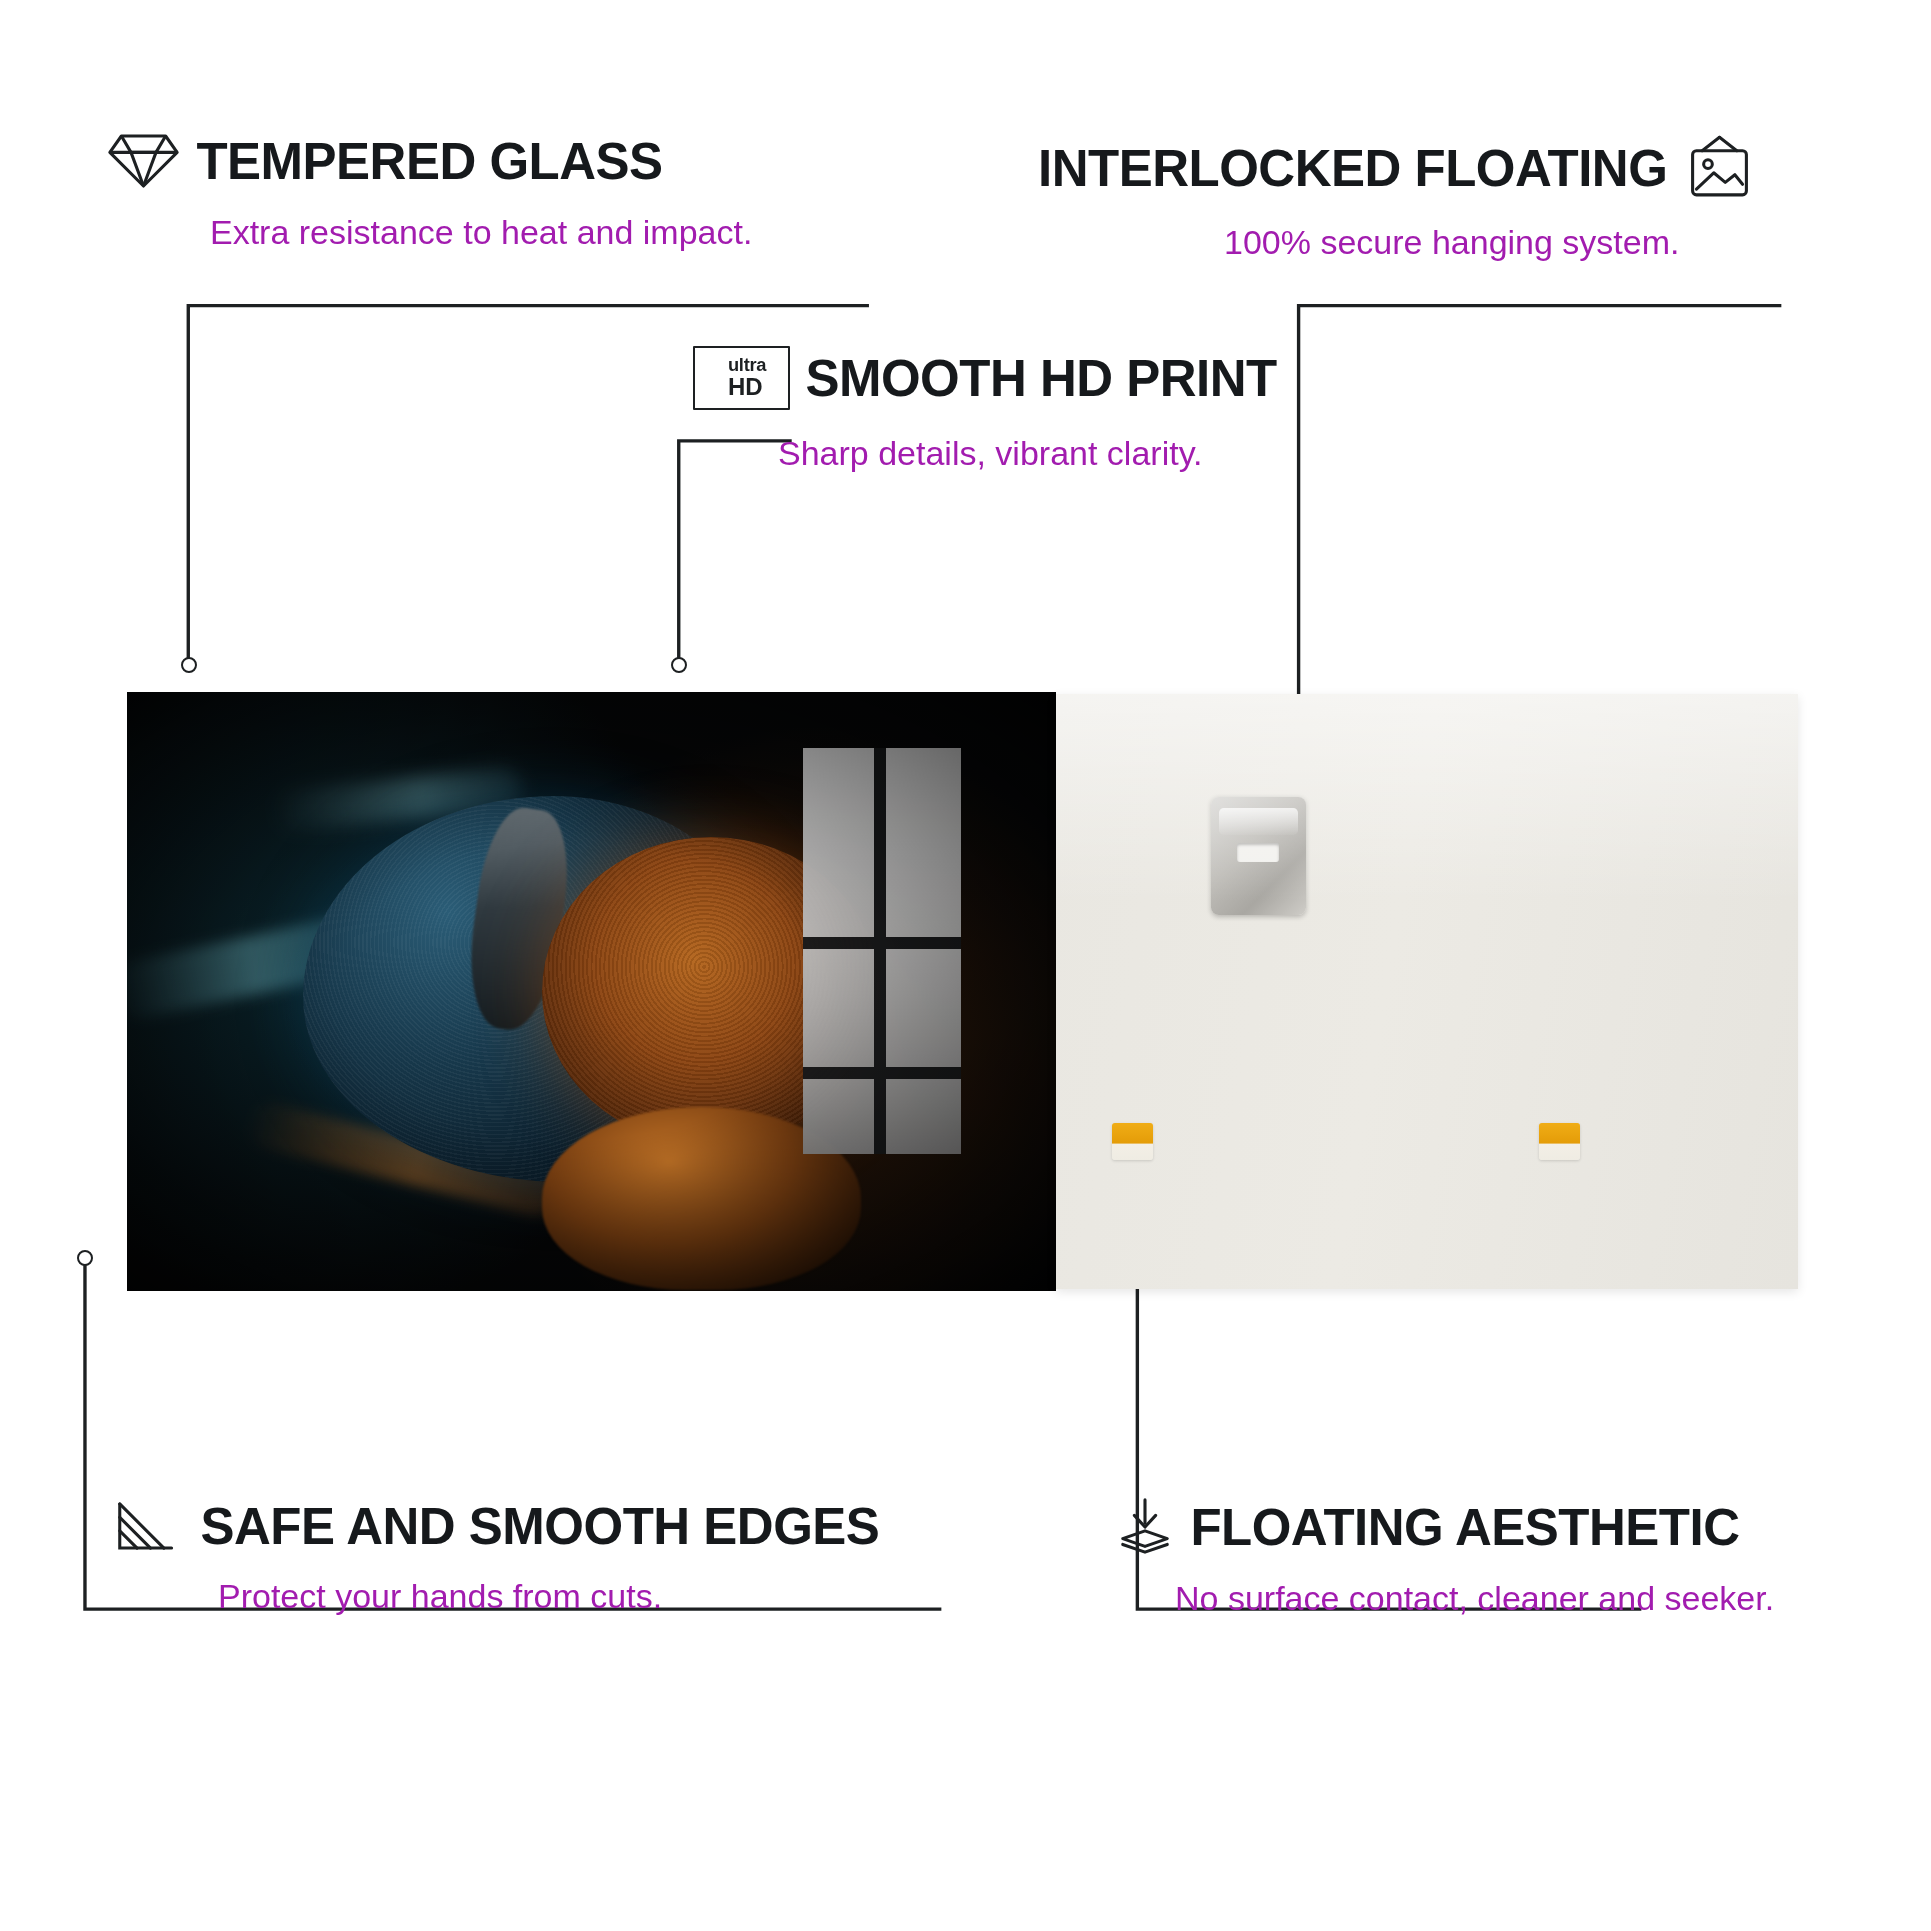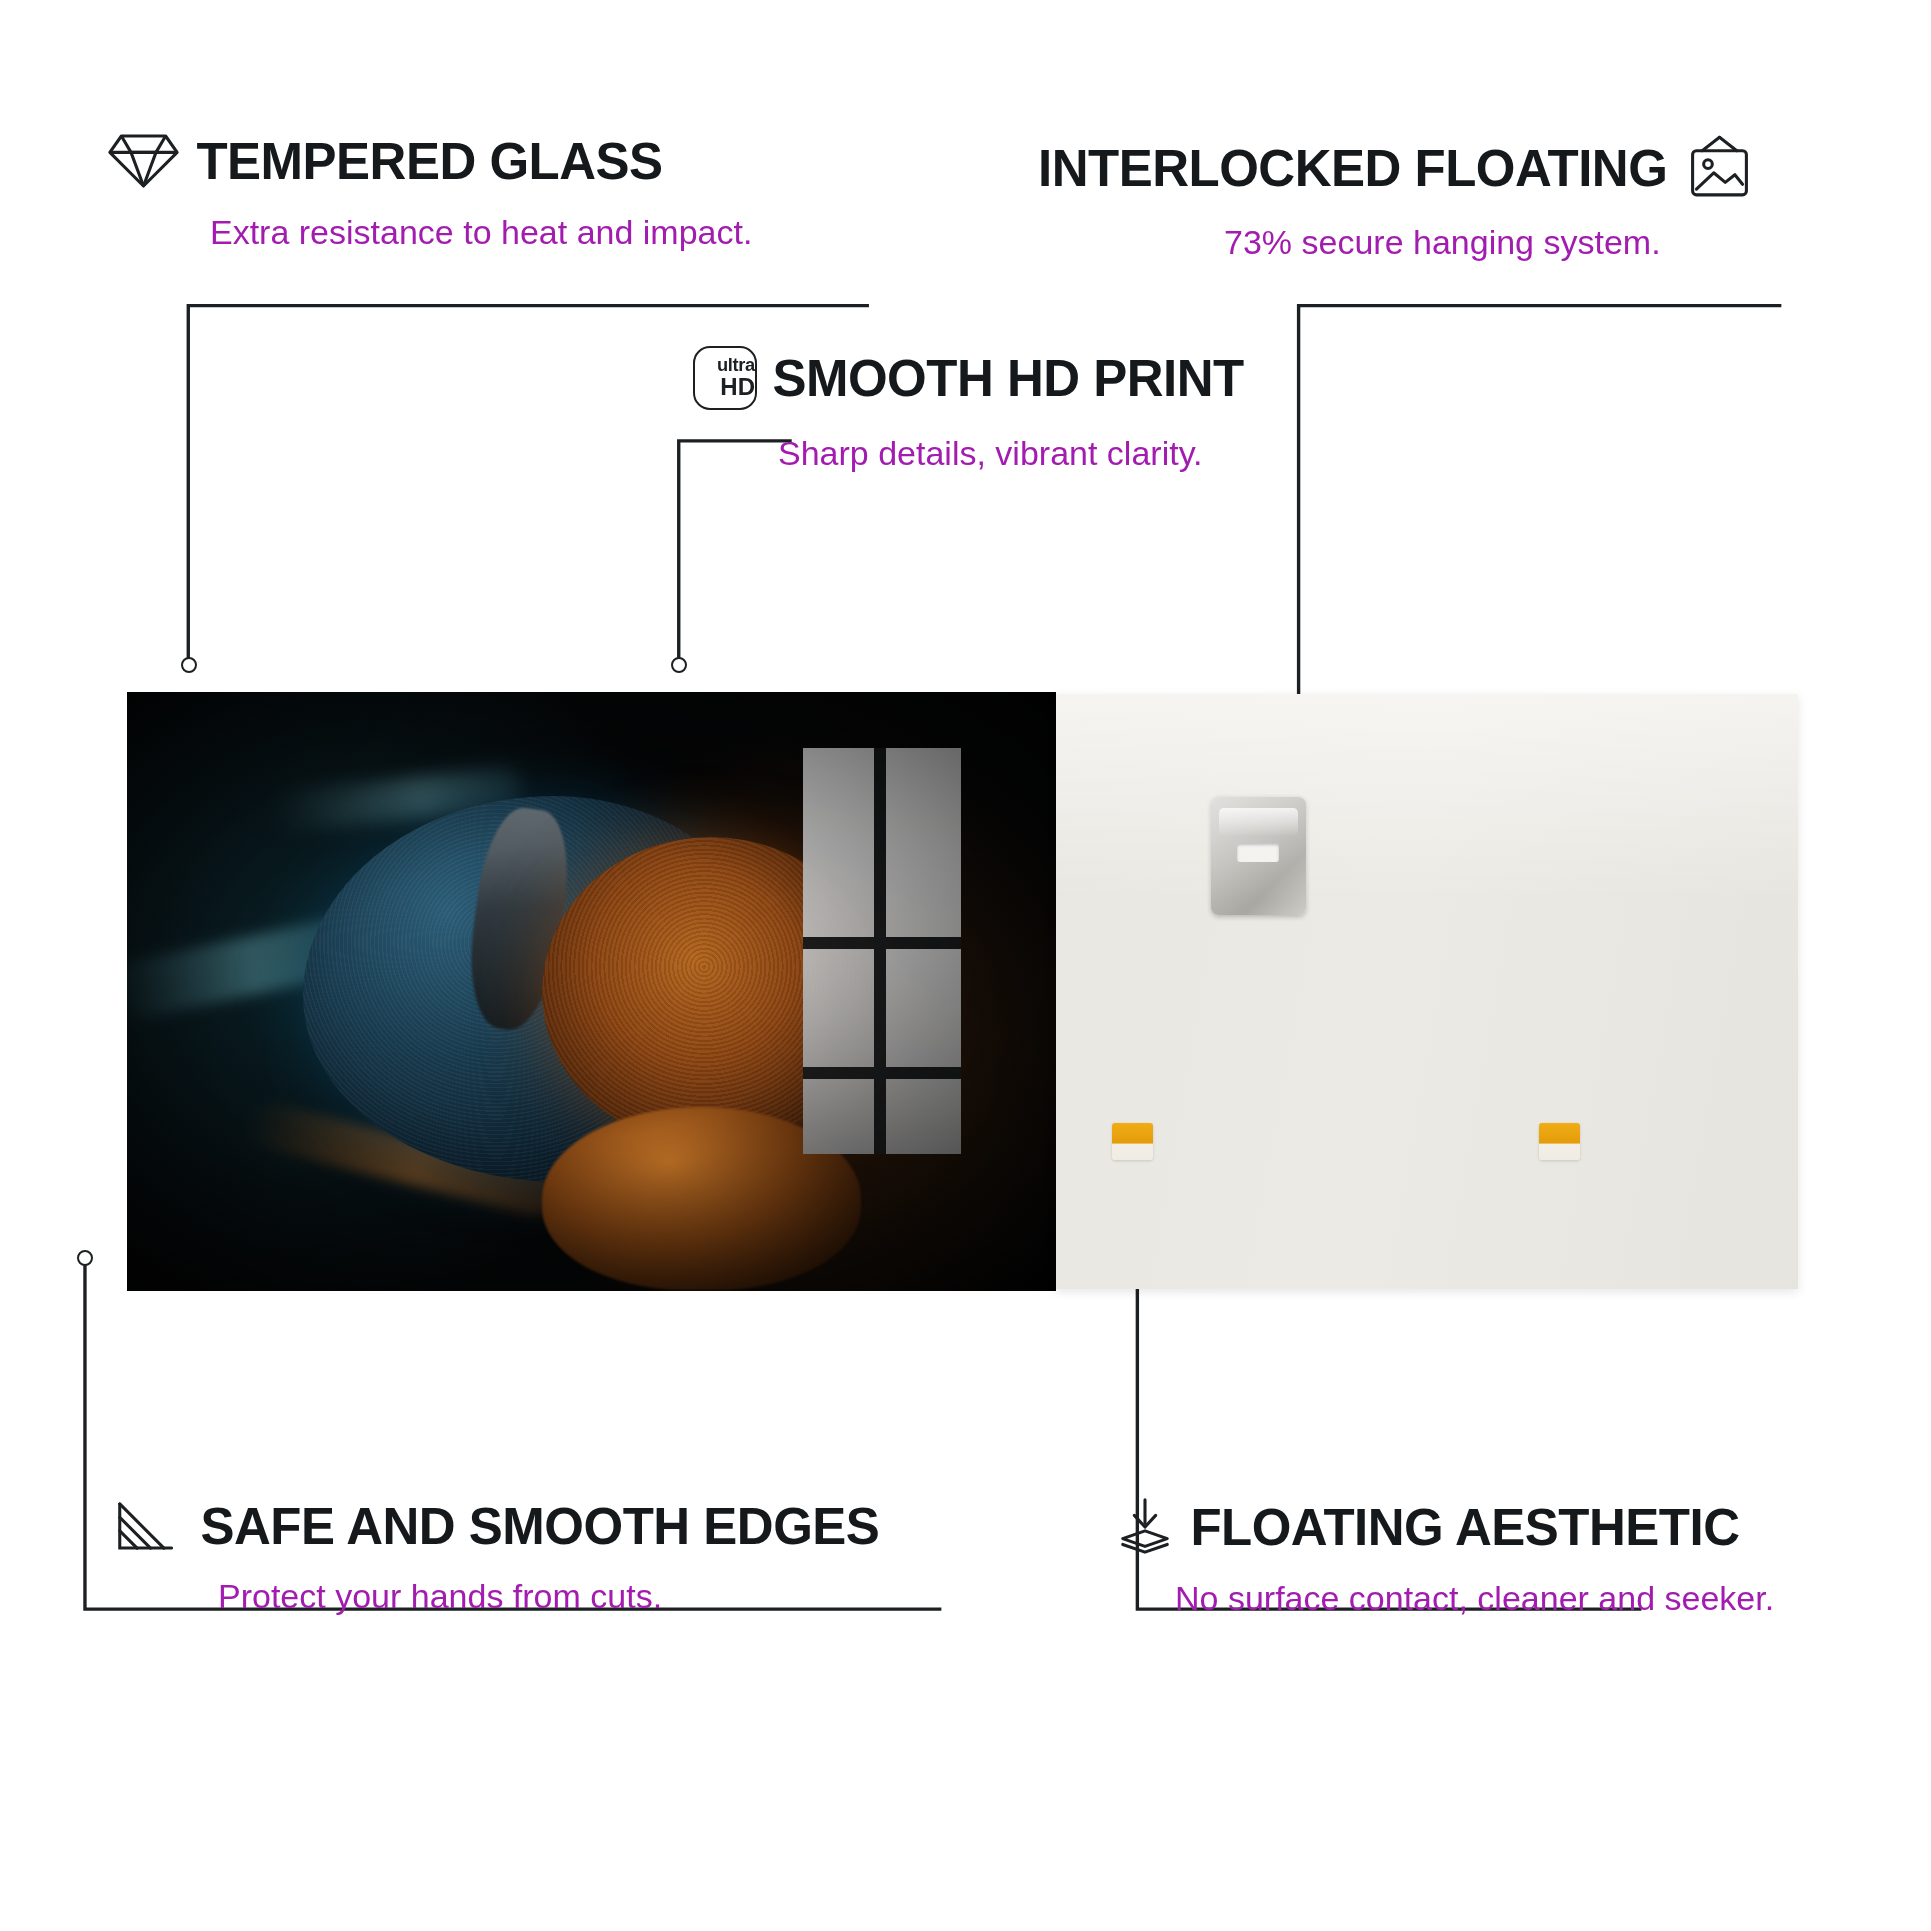--- a/index.html
+++ b/index.html
@@ -64,27 +64,28 @@
 
   
   .icon-wrap {
     display: inline-flex;
     align-items: center;
     justify-content: center;
   }
   .ultra-badge {
     width: 60px; height: 60px;
     border: 2.9px solid #1d2022;
-    border-radius: 17px;
+    border-radius: 1px;
     display: flex;
     flex-direction: column;
-    align-items: flex-end;
+    align-items: flex-start;
     justify-content: center;
     line-height: 1.02;
     font-weight: 700;
+    padding-left: 33px;
   }
   .ultra-badge .l1 { font-size: 18.3px; letter-spacing: -0.3px;}
   .ultra-badge .l2 { font-size: 24px; letter-spacing: 0px; }
 
   
   .connectors {
     position: absolute; left: 0; top: 0;
     width: 1931px; height: 1931px;
     pointer-events: none;
   }
@@ -345,21 +346,21 @@
       <span class="icon-wrap">
         <svg width="73" height="68" viewBox="0 0 76 70" fill="none" stroke="#1d2022" stroke-width="3.2" stroke-linejoin="round" stroke-linecap="round">
           <path d="M38 3 L20 17"></path>
           <path d="M38 3 L56 17"></path>
           <rect x="10" y="17" width="56" height="46" rx="4"></rect>
           <circle cx="26" cy="31" r="4.5"></circle>
           <path d="M14 57 L32 40 L44 50 L54 42 L62 52"></path>
         </svg>
       </span>
     </div>
-    <div class="feature-sub">73% secure hanging system.</div>
+    <div class="feature-sub">100% secure hanging system.</div>
   </div>
 
   <div class="feature" id="feat-ultrahd">
     <div class="feature-head">
       <span class="ultra-badge">
         <span class="l1">ultra</span>
         <span class="l2">HD</span>
       </span>
       <span class="feature-title">SMOOTH HD PRINT</span>
     </div>

